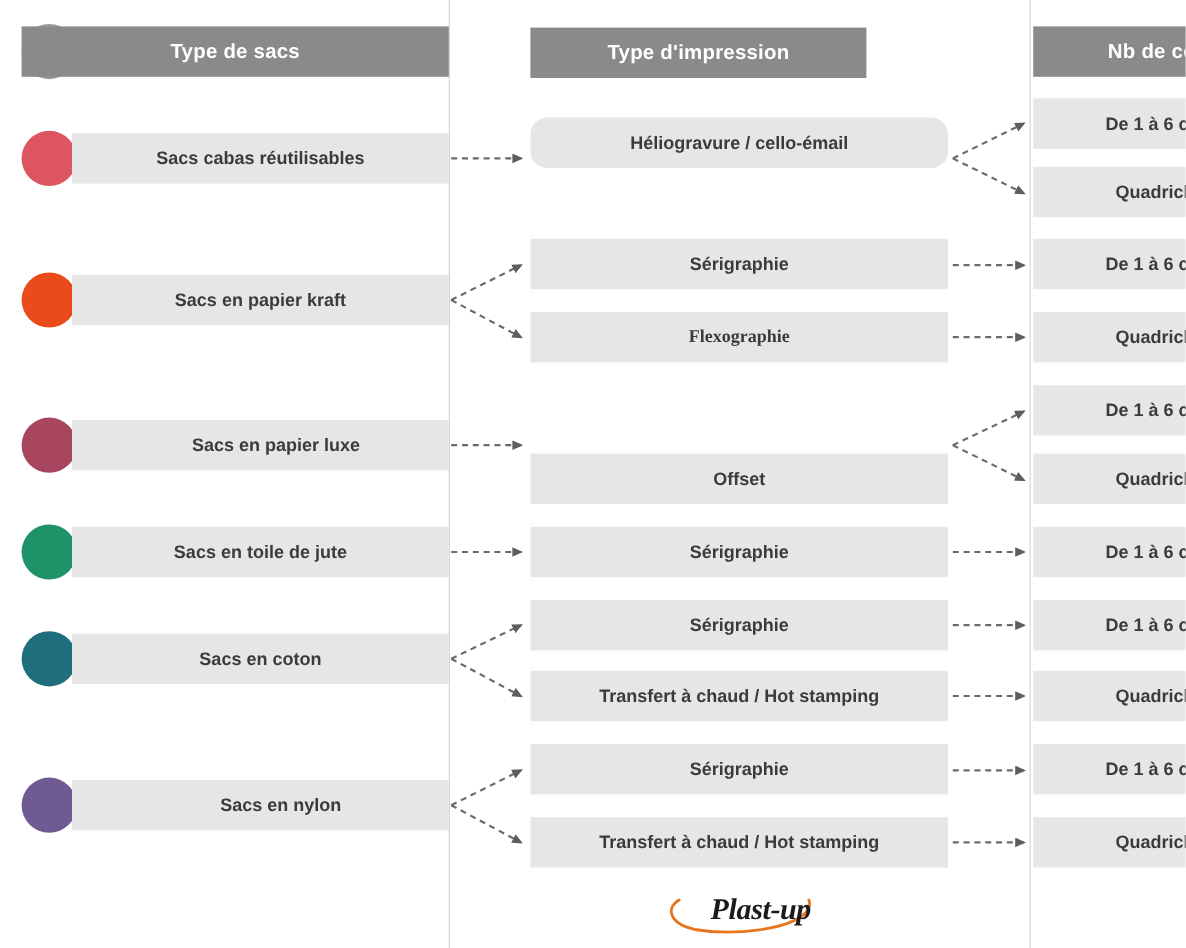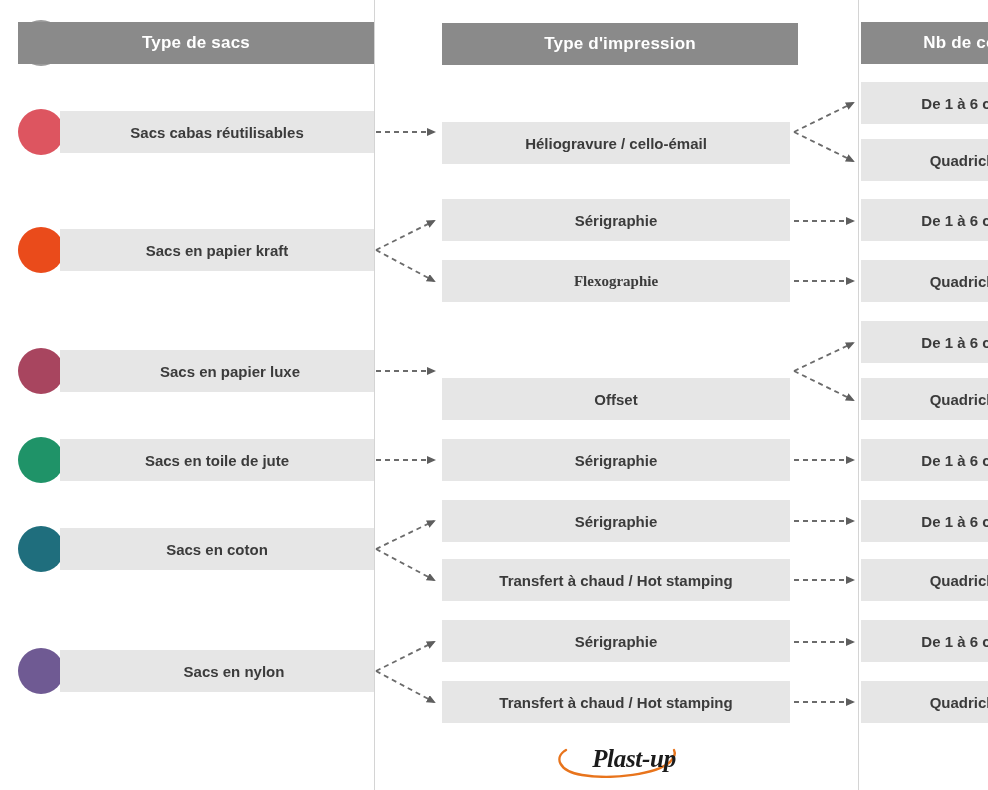--- a/index.html
+++ b/index.html
@@ -26,21 +26,21 @@
     background: #8a8a8a;
     color: #ffffff;
     font-size: 17px;
     font-weight: bold;
     display: flex;
     align-items: center;
     justify-content: center;
     letter-spacing: .2px;
   }
   .col1 { left: 18px;  width: 356px; }
-  .col2 { left: 442px; width: 356px; }
+  .col2 { left: 442px; width: 280px; }
   .col3 { left: 861px; width: 250px; }
 
   
   .node {
     position: absolute;
     background: #e6e6e6;
     color: #3b3b3b;
     font-size: 15px;
     font-weight: bold;
     display: flex;
@@ -152,21 +152,21 @@
   <div class="bullet" style="top:526px;background:#1f6e7d;"></div>
   <div class="bullet" style="top:648px;background:#6f5a93;"></div>
 
   <div class="node cat" style="top:111px;">Sacs cabas réutilisables</div>
   <div class="node cat" style="top:229px;">Sacs en papier kraft</div>
   <div class="node cat" style="top:350px;padding-left:32px;">Sacs en papier luxe</div>
   <div class="node cat" style="top:439px;">Sacs en toile de jute</div>
   <div class="node cat" style="top:528px;">Sacs en coton</div>
   <div class="node cat" style="top:650px;padding-left:40px;">Sacs en nylon</div>
 
-  <div class="node print" style="top:122px;">Héliogravure / cello-émail</div>
+  <div class="node print" style="top:98px;border-radius:14px;">Héliogravure / cello-émail</div>
   <div class="node print" style="top:199px;">Sérigraphie</div>
   <div class="node print" style="top:260px;font-family:Liberation Serif, serif;">Flexographie</div>
   <div class="node print" style="top:350px;margin-top:28px;">Offset</div>
   <div class="node print" style="top:439px;">Sérigraphie</div>
   <div class="node print" style="top:500px;">Sérigraphie</div>
   <div class="node print" style="top:559px;">Transfert à chaud / Hot stamping</div>
   <div class="node print" style="top:620px;">Sérigraphie</div>
   <div class="node print" style="top:681px;">Transfert à chaud / Hot stamping</div>
 
   <div class="node colors" style="top:82px;">

